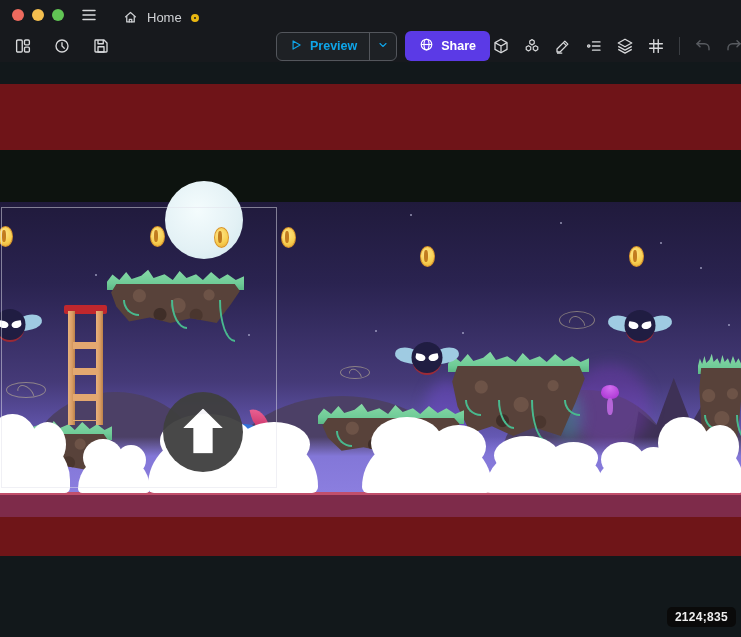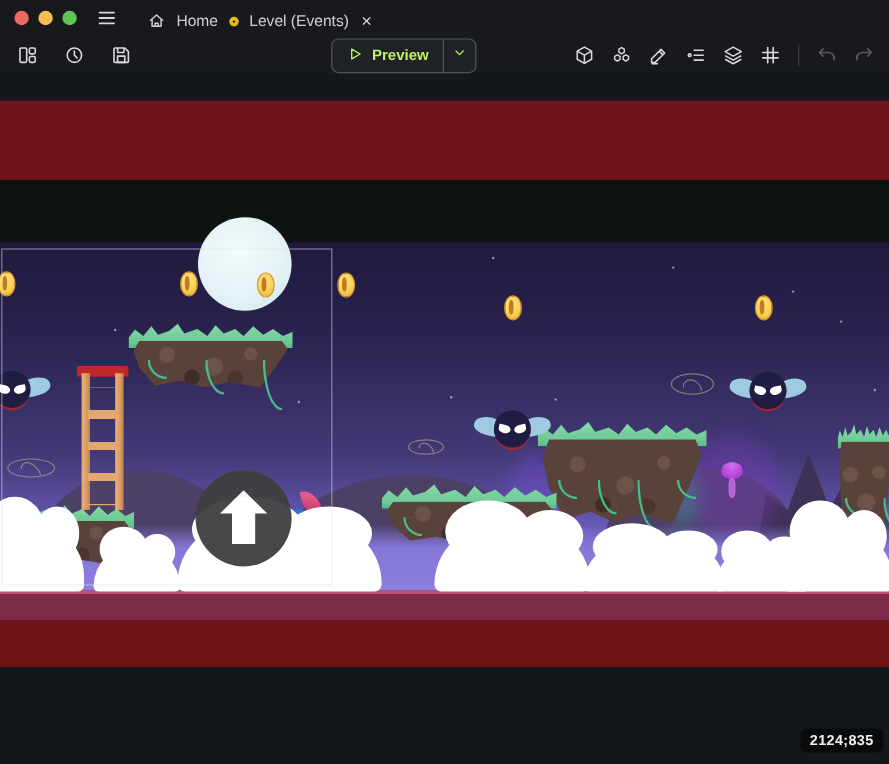--- a/index.html
+++ b/index.html
@@ -29,21 +29,21 @@
   .tabwrap { position:relative; }
   .highlight-ring { position:absolute; inset:-1px -4px -7px -4px;
     border:3px solid var(--accent_yellow); border-radius:7px; pointer-events:none; z-index:5; }
   
   .toolbar { position:absolute; top:30px; left:0; width:741px; height:32px;
     background:var(--chrome_bg); display:flex; align-items:center; padding:0 10px; }
   .tb-left { display:flex; gap:13px; align-items:center; color:#dcdde0; }
   .tb-left svg, .tb-right svg { width:18px; height:18px; display:block; }
   .tb-center { display:flex; gap:8px; align-items:center; margin-left:162px; }
   .splitbtn { display:flex; align-items:stretch; border:1px solid #53565c; border-radius:6px;
-    background:#1e2125; color:#bef264; overflow:hidden; cursor:pointer; }
+    background:#1e2125; color:#0ea5e9; overflow:hidden; cursor:pointer; }
   .splitbtn .main { display:flex; align-items:center; gap:7px; padding:5px 12px;
     font-size:12.5px; font-weight:bold; }
   .splitbtn .main svg { width:14px; height:14px; }
   .splitbtn .dd { display:flex; align-items:center; padding:0 7px; border-left:1px solid #53565c; }
   .splitbtn .dd svg { width:12px; height:12px; }
   .sharebtn { display:flex; align-items:center; gap:7px; background:var(--share_purple);
     border:none; border-radius:6px; color:#fff; font-weight:bold; font-size:12.5px;
     padding:6px 14px; cursor:pointer; }
   .sharebtn svg { width:15px; height:15px; }
   .tb-right { display:flex; gap:9px; align-items:center; margin-left:auto; color:#dcdde0; }
@@ -159,28 +159,20 @@
             <path d="M4 11l8-7 8 7"></path>
             <path d="M6 10v9h12v-9"></path>
             <path d="M10 19v-4h4v4"></path>
           </svg>
       </span>
       <span>Home</span>
     </div>
     <div class="tabwrap">
       <div class="highlight-ring"></div>
     </div>
-    <div class="tab flat">
-      <span>Level (Events)</span>
-      <span class="closex">
-        <svg viewBox="0 0 24 24" fill="none" stroke="currentColor" stroke-width="2.4" stroke-linecap="round">
-            <path d="M6 6l12 12M18 6L6 18"></path>
-          </svg>
-      </span>
-    </div>
   </div>
 
   <div class="toolbar">
     <div class="tb-left">
       <button class="iconbtn">
         <svg viewBox="0 0 24 24" fill="none" stroke="currentColor" stroke-width="1.8" stroke-linejoin="round">
             <rect x="3.5" y="4" width="7.5" height="16" rx="1.5"></rect>
             <rect x="14" y="4" width="6.5" height="6.5" rx="1.5"></rect>
             <rect x="14" y="13.5" width="6.5" height="6.5" rx="1.5"></rect>
           </svg>
@@ -210,20 +202,30 @@
           <span>Preview</span>
         </div>
         <div class="dd">
           <span>
             <svg viewBox="0 0 24 24" fill="none" stroke="currentColor" stroke-width="2.2" stroke-linecap="round" stroke-linejoin="round">
                 <path d="M6 9l6 6 6-6"></path>
               </svg>
           </span>
         </div>
       </div>
+      <button class="sharebtn">
+        <span>
+          <svg viewBox="0 0 24 24" fill="none" stroke="currentColor" stroke-width="1.8">
+              <circle cx="12" cy="12" r="8.5"></circle>
+              <path d="M3.5 12h17"></path>
+              <ellipse cx="12" cy="12" rx="4" ry="8.5"></ellipse>
+            </svg>
+        </span>
+        <span>Share</span>
+      </button>
     </div>
     <div class="tb-right">
       <button class="iconbtn">
         <svg viewBox="0 0 24 24" fill="none" stroke="currentColor" stroke-width="1.7" stroke-linejoin="round">
             <path d="M12 3l8 4.5v9L12 21l-8-4.5v-9z"></path>
             <path d="M4 7.5L12 12l8-4.5M12 12v9"></path>
           </svg>
       </button>
       <button class="iconbtn">
         <svg viewBox="0 0 24 24" fill="none" stroke="currentColor" stroke-width="1.6" stroke-linejoin="round">

